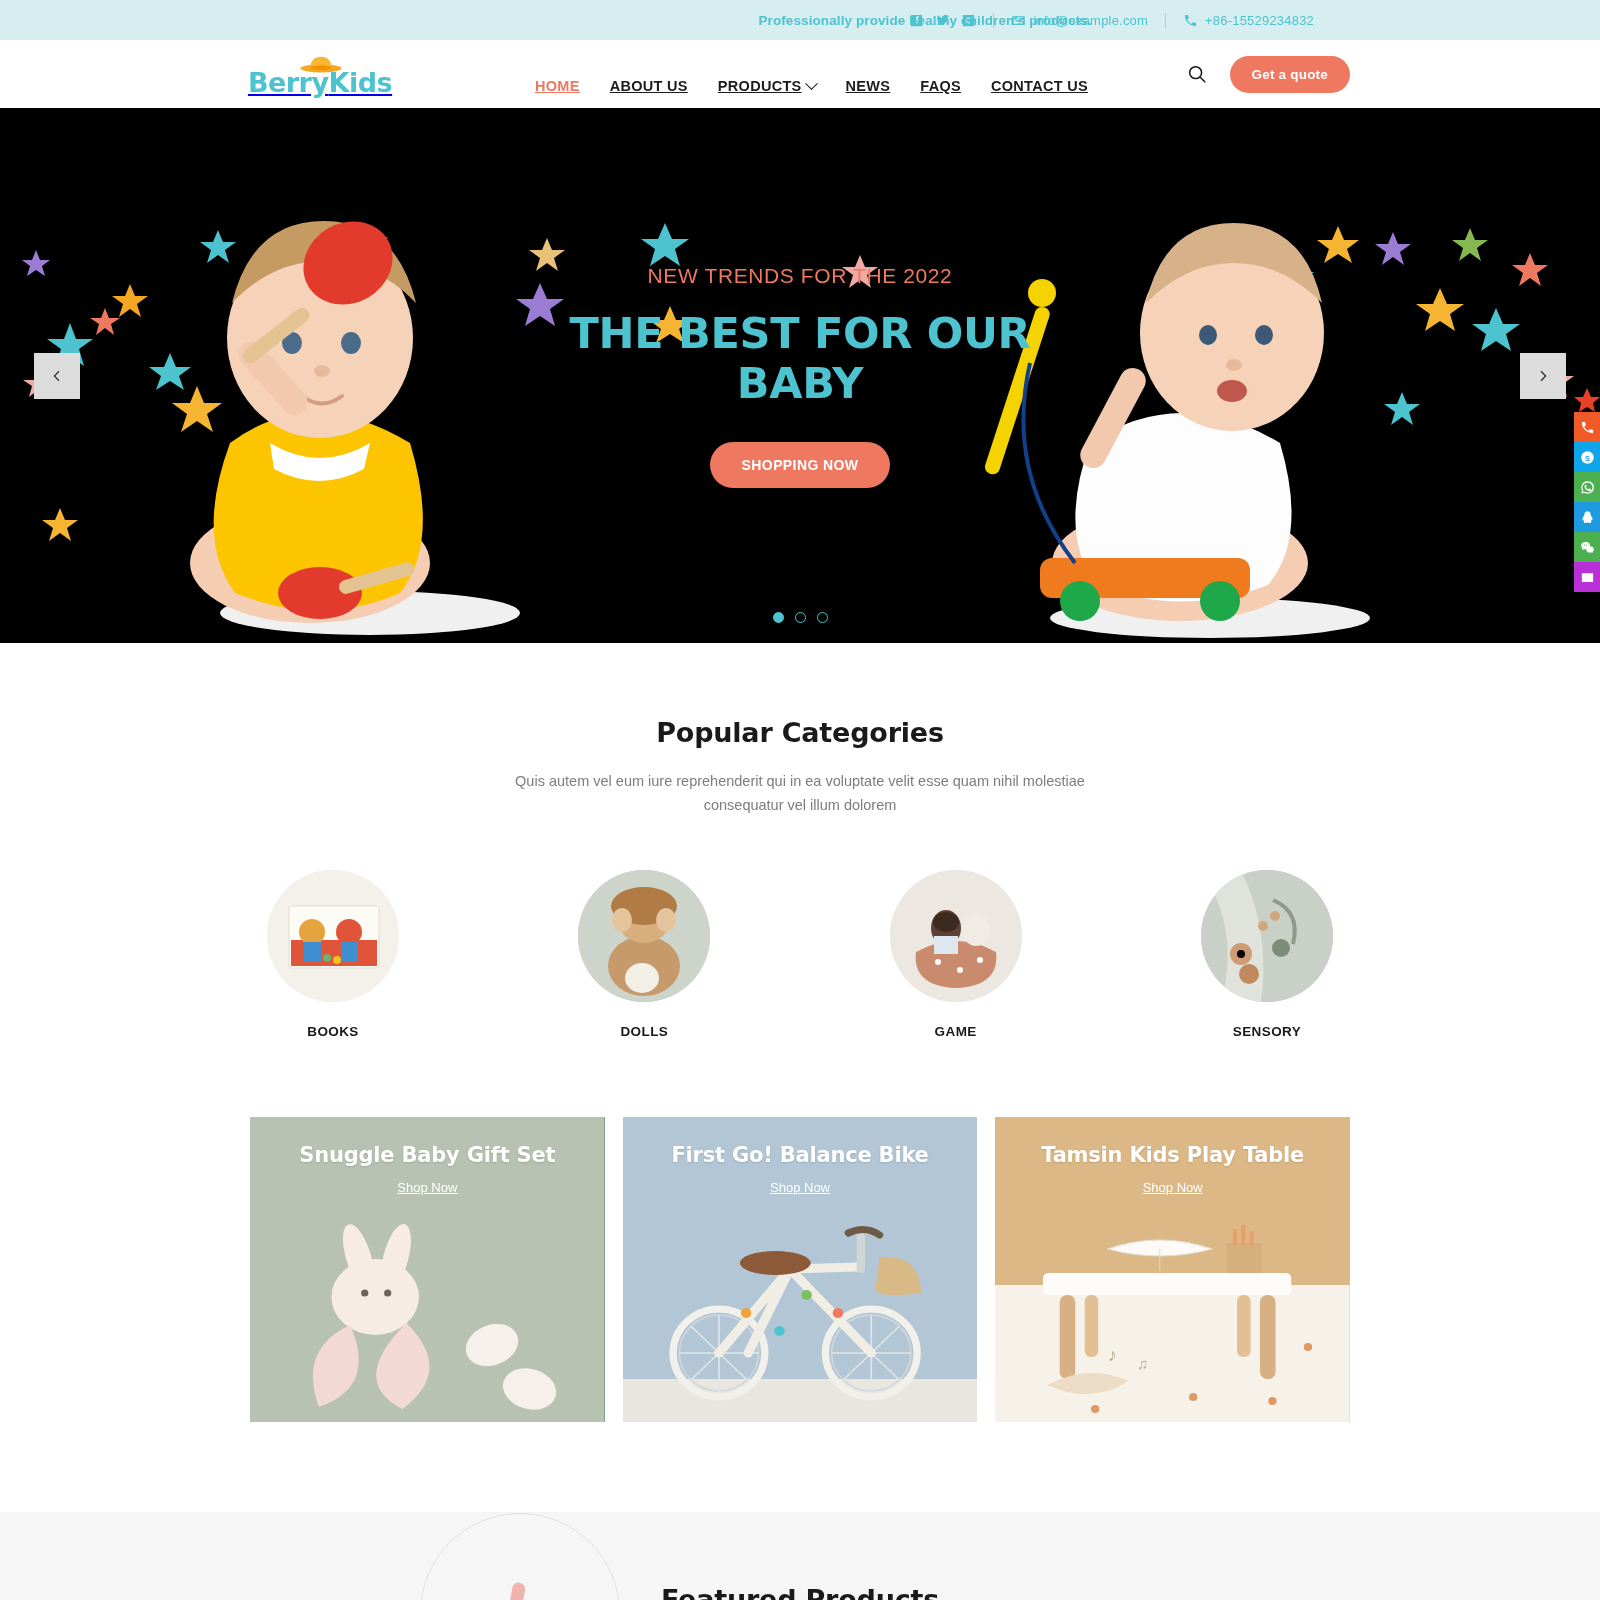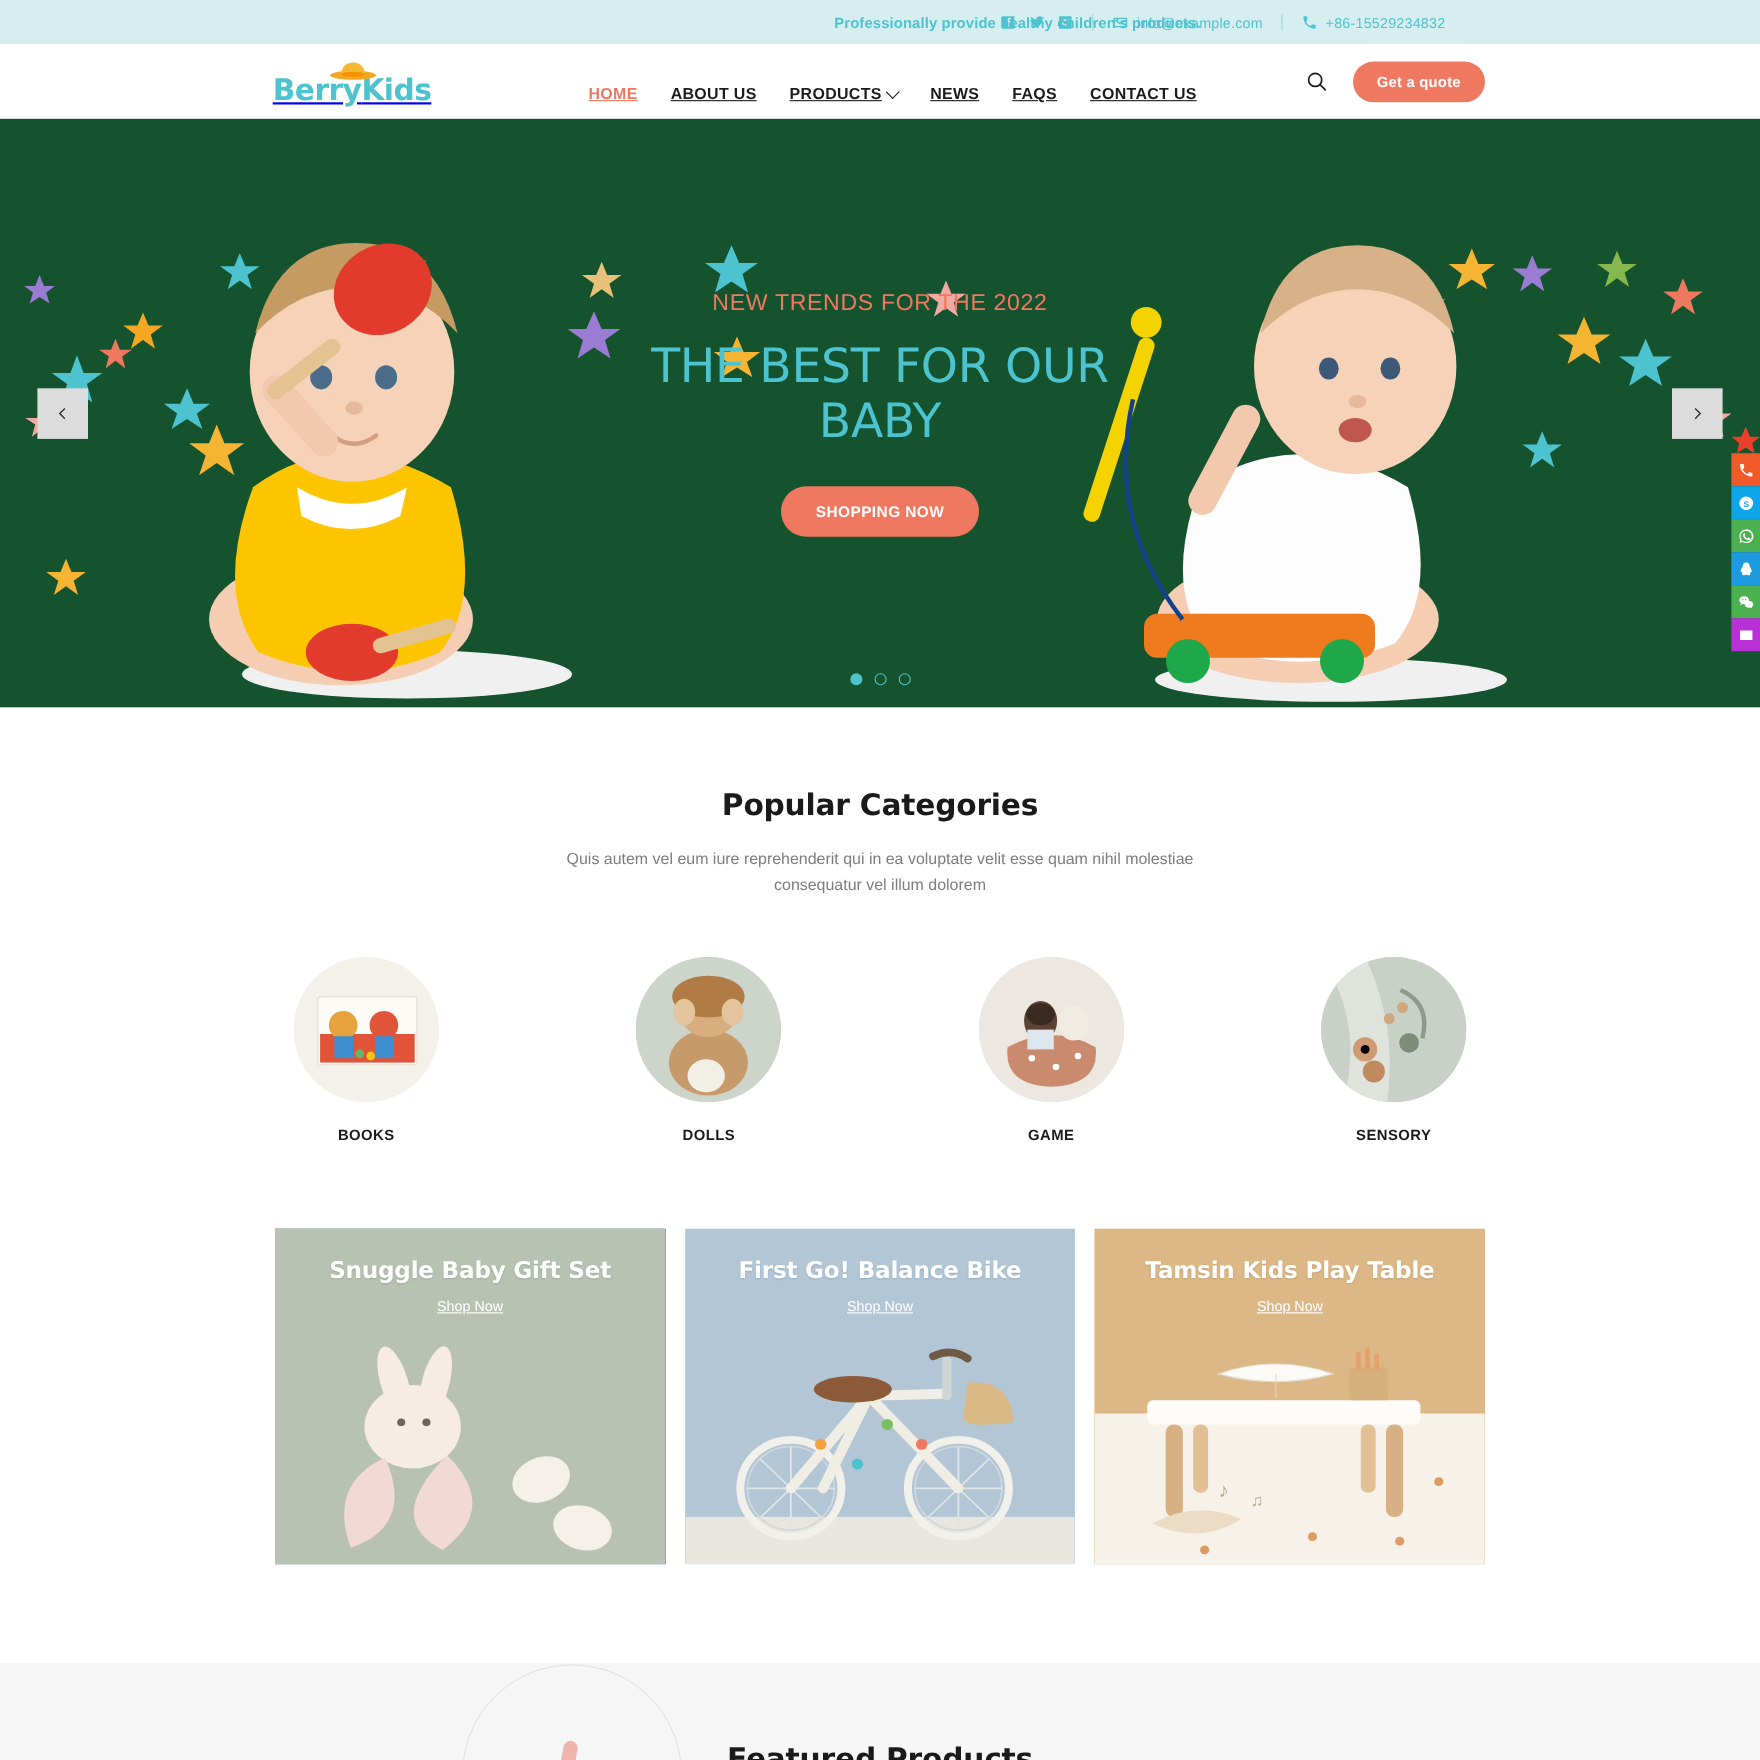--- a/index.html
+++ b/index.html
@@ -122,41 +122,41 @@
     padding: 11px 22px;
     cursor: pointer;
     font-family: "Liberation Sans", sans-serif;
     letter-spacing: .2px;
   }
 
   
   .hero {
     position: relative;
     height: 535px;
-    background: #14532d;
+    background: #000000;
     overflow: hidden;
   }
   .hero-stars { position: absolute; inset: 0; pointer-events: none; }
   .hero-inner {
     position: absolute; inset: 0;
     display: flex;
     align-items: center;
     justify-content: center;
   }
   .hero-text { text-align: center; width: 520px; position: relative; z-index: 3; }
   .hero-kicker {
     color: #ef7861;
     font-size: 21px;
     letter-spacing: .6px;
     margin-bottom: 20px;
   }
   .hero-title {
     color: #4cc3cf;
     font-size: 43px;
-    font-weight: 400;
+    font-weight: 700;
     letter-spacing: -.3px;
     margin-bottom: 34px;
     font-family: "DejaVu Sans", sans-serif;
   }
   .hero-cta {
     background: #ef7861;
     color: #fff;
     border: none;
     border-radius: 24px;
     font-size: 14px;

